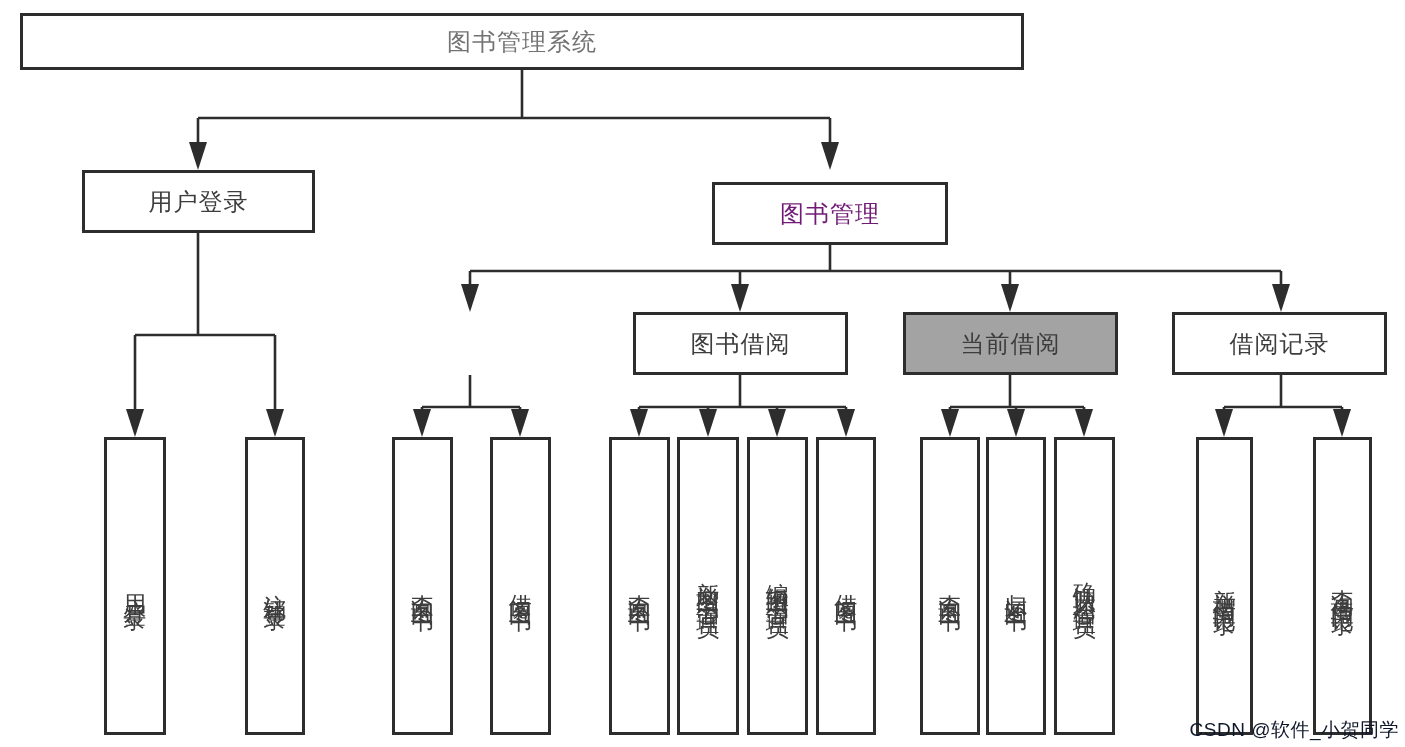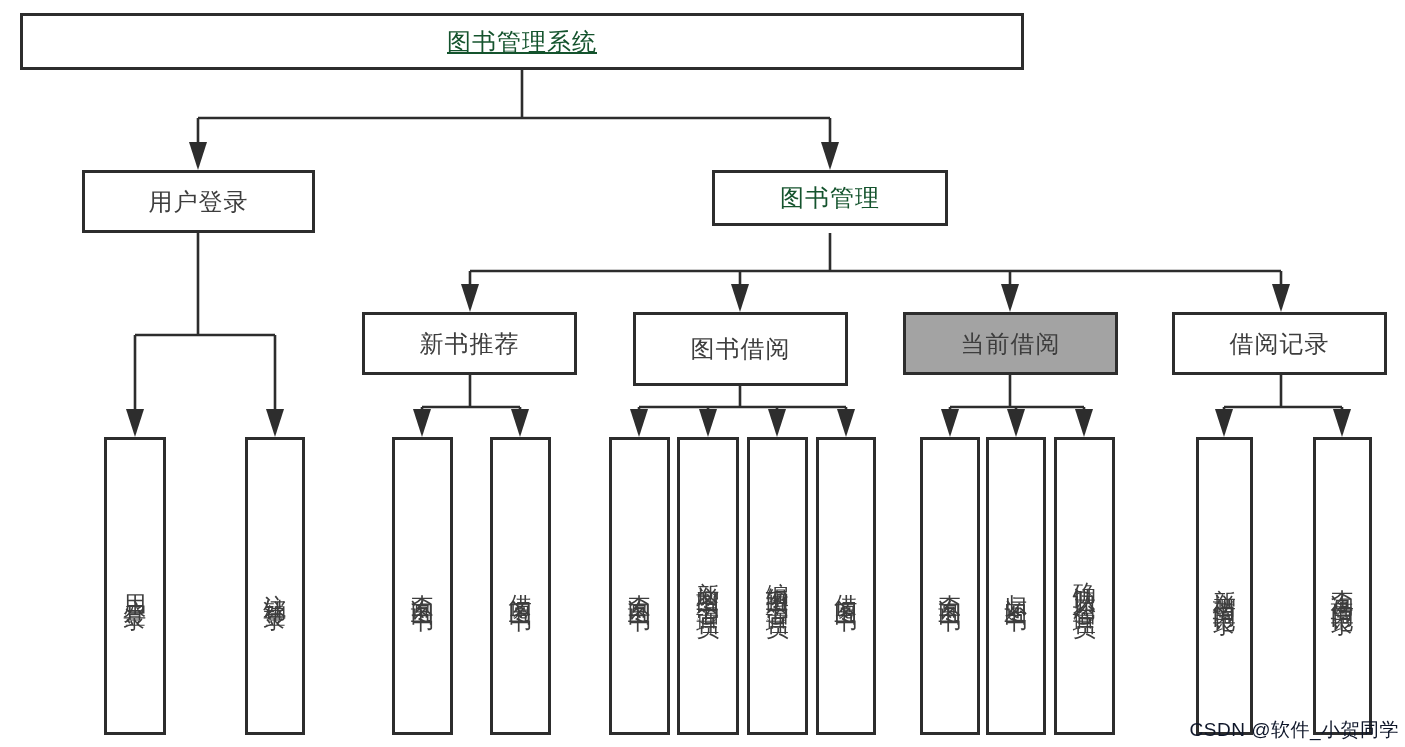--- a/index.html
+++ b/index.html
@@ -44,27 +44,26 @@
       <polygon points="699,409 717,409 708,437" fill="#2d2d2d"></polygon>
       <polygon points="768,409 786,409 777,437" fill="#2d2d2d"></polygon>
       <polygon points="837,409 855,409 846,437" fill="#2d2d2d"></polygon>
       <polygon points="941,409 959,409 950,437" fill="#2d2d2d"></polygon>
       <polygon points="1007,409 1025,409 1016,437" fill="#2d2d2d"></polygon>
       <polygon points="1075,409 1093,409 1084,437" fill="#2d2d2d"></polygon>
       <polygon points="1215,409 1233,409 1224,437" fill="#2d2d2d"></polygon>
       <polygon points="1333,409 1351,409 1342,437" fill="#2d2d2d"></polygon>
     </svg>
 
-  <div class="box h" style="left: 20px; top: 13px; width: 1004px; height: 57px; border-color: rgb(45, 45, 45); background: rgb(255, 255, 255); color: #14532d; text-decoration: underline;">图书管理系统</div>
+  <div class="box h" style="left: 20px; top: 13px; width: 1004px; height: 57px; border-color: rgb(45, 45, 45); background: rgb(255, 255, 255); color: #737373;">图书管理系统</div>
 
   <div class="box h" style="left: 82px; top: 170px; width: 233px; height: 63px; border-color: rgb(45, 45, 45); background: rgb(255, 255, 255); color: rgb(61, 61, 61);">用户登录</div>
-  <div class="box h" style="left: 712px; top: 170px; width: 236px; height: 56px; border-color: rgb(45, 45, 45); background: rgb(255, 255, 255); color: #14532d;">图书管理</div>
+  <div class="box h" style="left: 712px; top: 182px; width: 236px; height: 63px; border-color: rgb(45, 45, 45); background: rgb(255, 255, 255); color: #701a75;">图书管理</div>
 
-  <div class="box h" style="left: 362px; top: 312px; width: 215px; height: 63px; border-color: rgb(45, 45, 45); background: rgb(255, 255, 255); color: rgb(61, 61, 61);">新书推荐</div>
-  <div class="box h" style="left: 633px; top: 312px; width: 215px; height: 74px; border-color: rgb(45, 45, 45); background: rgb(255, 255, 255); color: rgb(61, 61, 61);">图书借阅</div>
+  <div class="box h" style="left: 633px; top: 312px; width: 215px; height: 63px; border-color: rgb(45, 45, 45); background: rgb(255, 255, 255); color: rgb(61, 61, 61);">图书借阅</div>
   <div class="box h" style="left: 903px; top: 312px; width: 215px; height: 63px; border-color: rgb(45, 45, 45); background: #a3a3a3; color: rgb(61, 61, 61);">当前借阅</div>
   <div class="box h" style="left: 1172px; top: 312px; width: 215px; height: 63px; border-color: rgb(45, 45, 45); background: rgb(255, 255, 255); color: rgb(61, 61, 61);">借阅记录</div>
 
   <div class="box v" style="left: 104px; top: 437px; width: 62px; height: 298px; border-color: rgb(45, 45, 45); background: rgb(255, 255, 255); color: rgb(61, 61, 61);">用户登录</div>
   <div class="box v" style="left: 245px; top: 437px; width: 60px; height: 298px; border-color: rgb(45, 45, 45); background: rgb(255, 255, 255); color: rgb(61, 61, 61);">注销登录</div>
 
   <div class="box v" style="left: 392px; top: 437px; width: 61px; height: 298px; border-color: rgb(45, 45, 45); background: rgb(255, 255, 255); color: rgb(61, 61, 61);">查询图书</div>
   <div class="box v" style="left: 490px; top: 437px; width: 61px; height: 298px; border-color: rgb(45, 45, 45); background: rgb(255, 255, 255); color: rgb(61, 61, 61);">借阅图书</div>
 
   <div class="box v" style="left: 609px; top: 437px; width: 61px; height: 298px; border-color: rgb(45, 45, 45); background: rgb(255, 255, 255); color: rgb(61, 61, 61);">查询图书</div>

